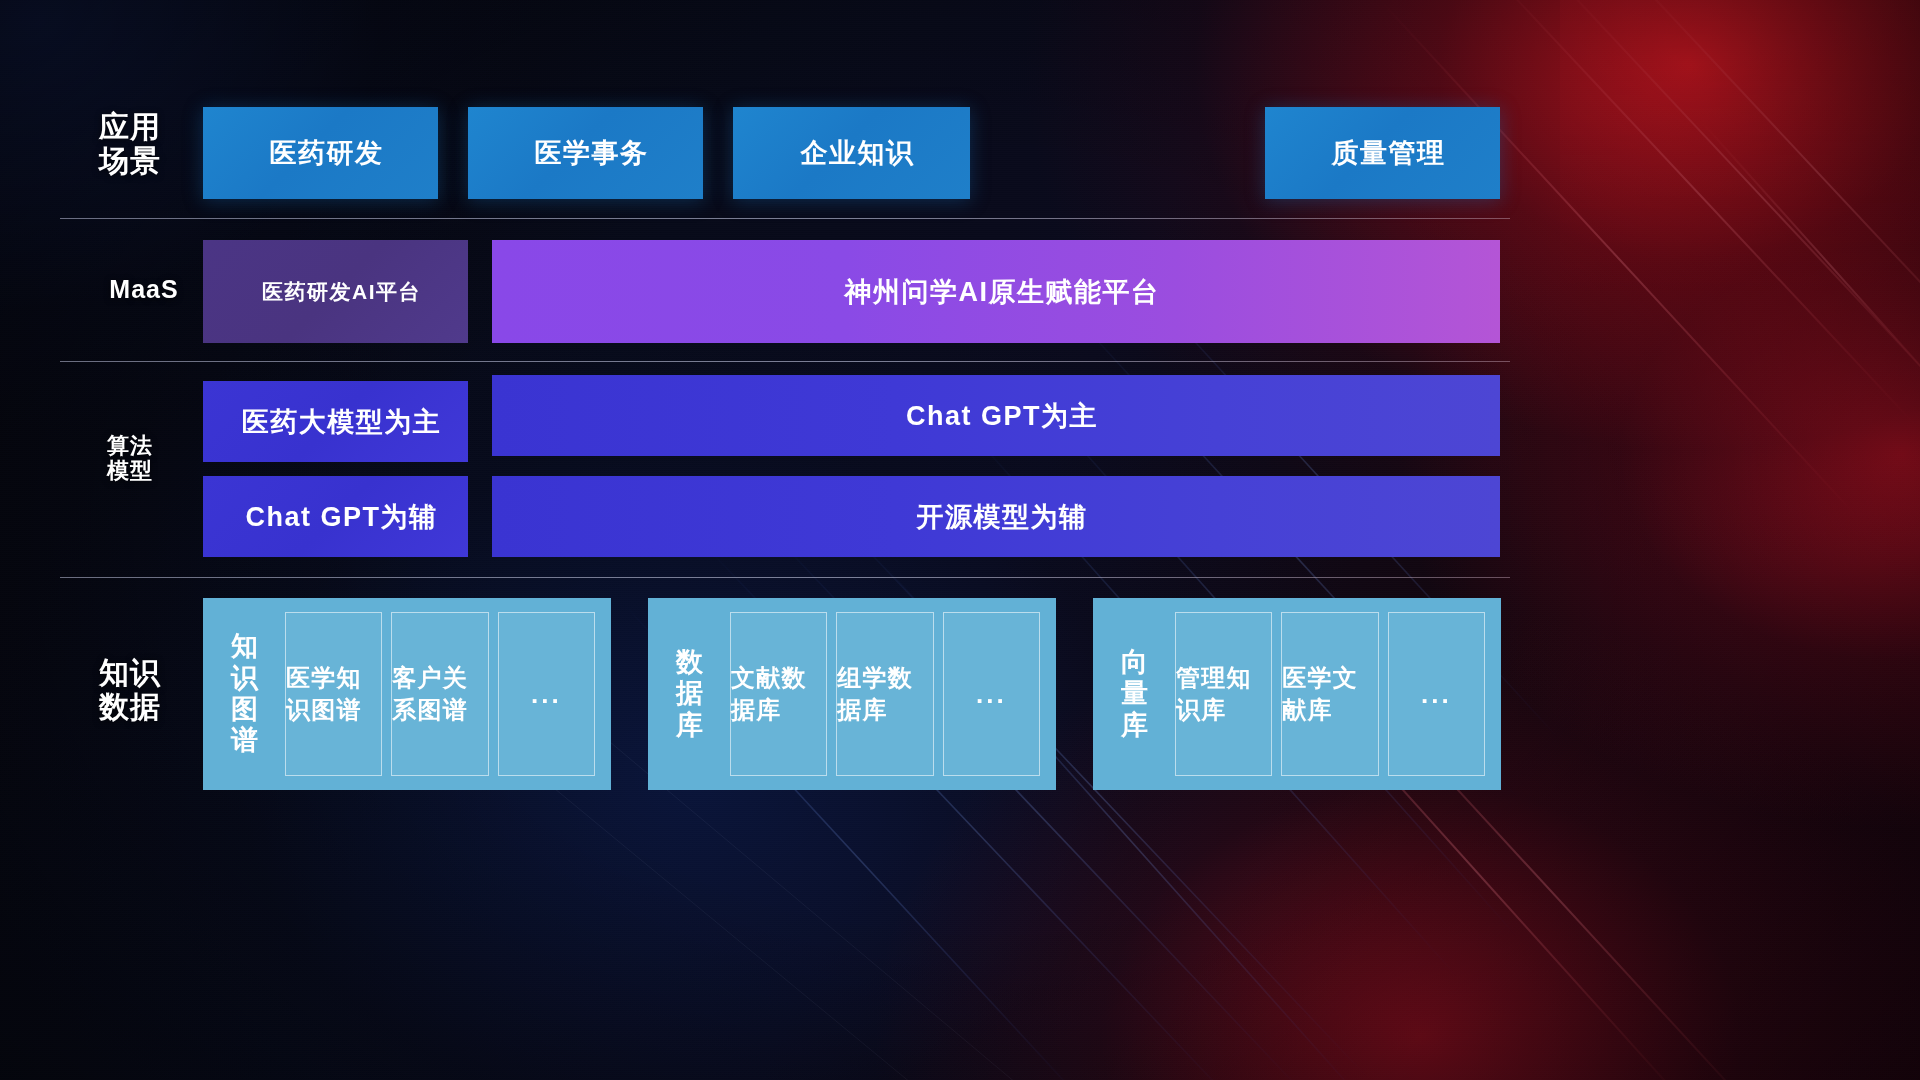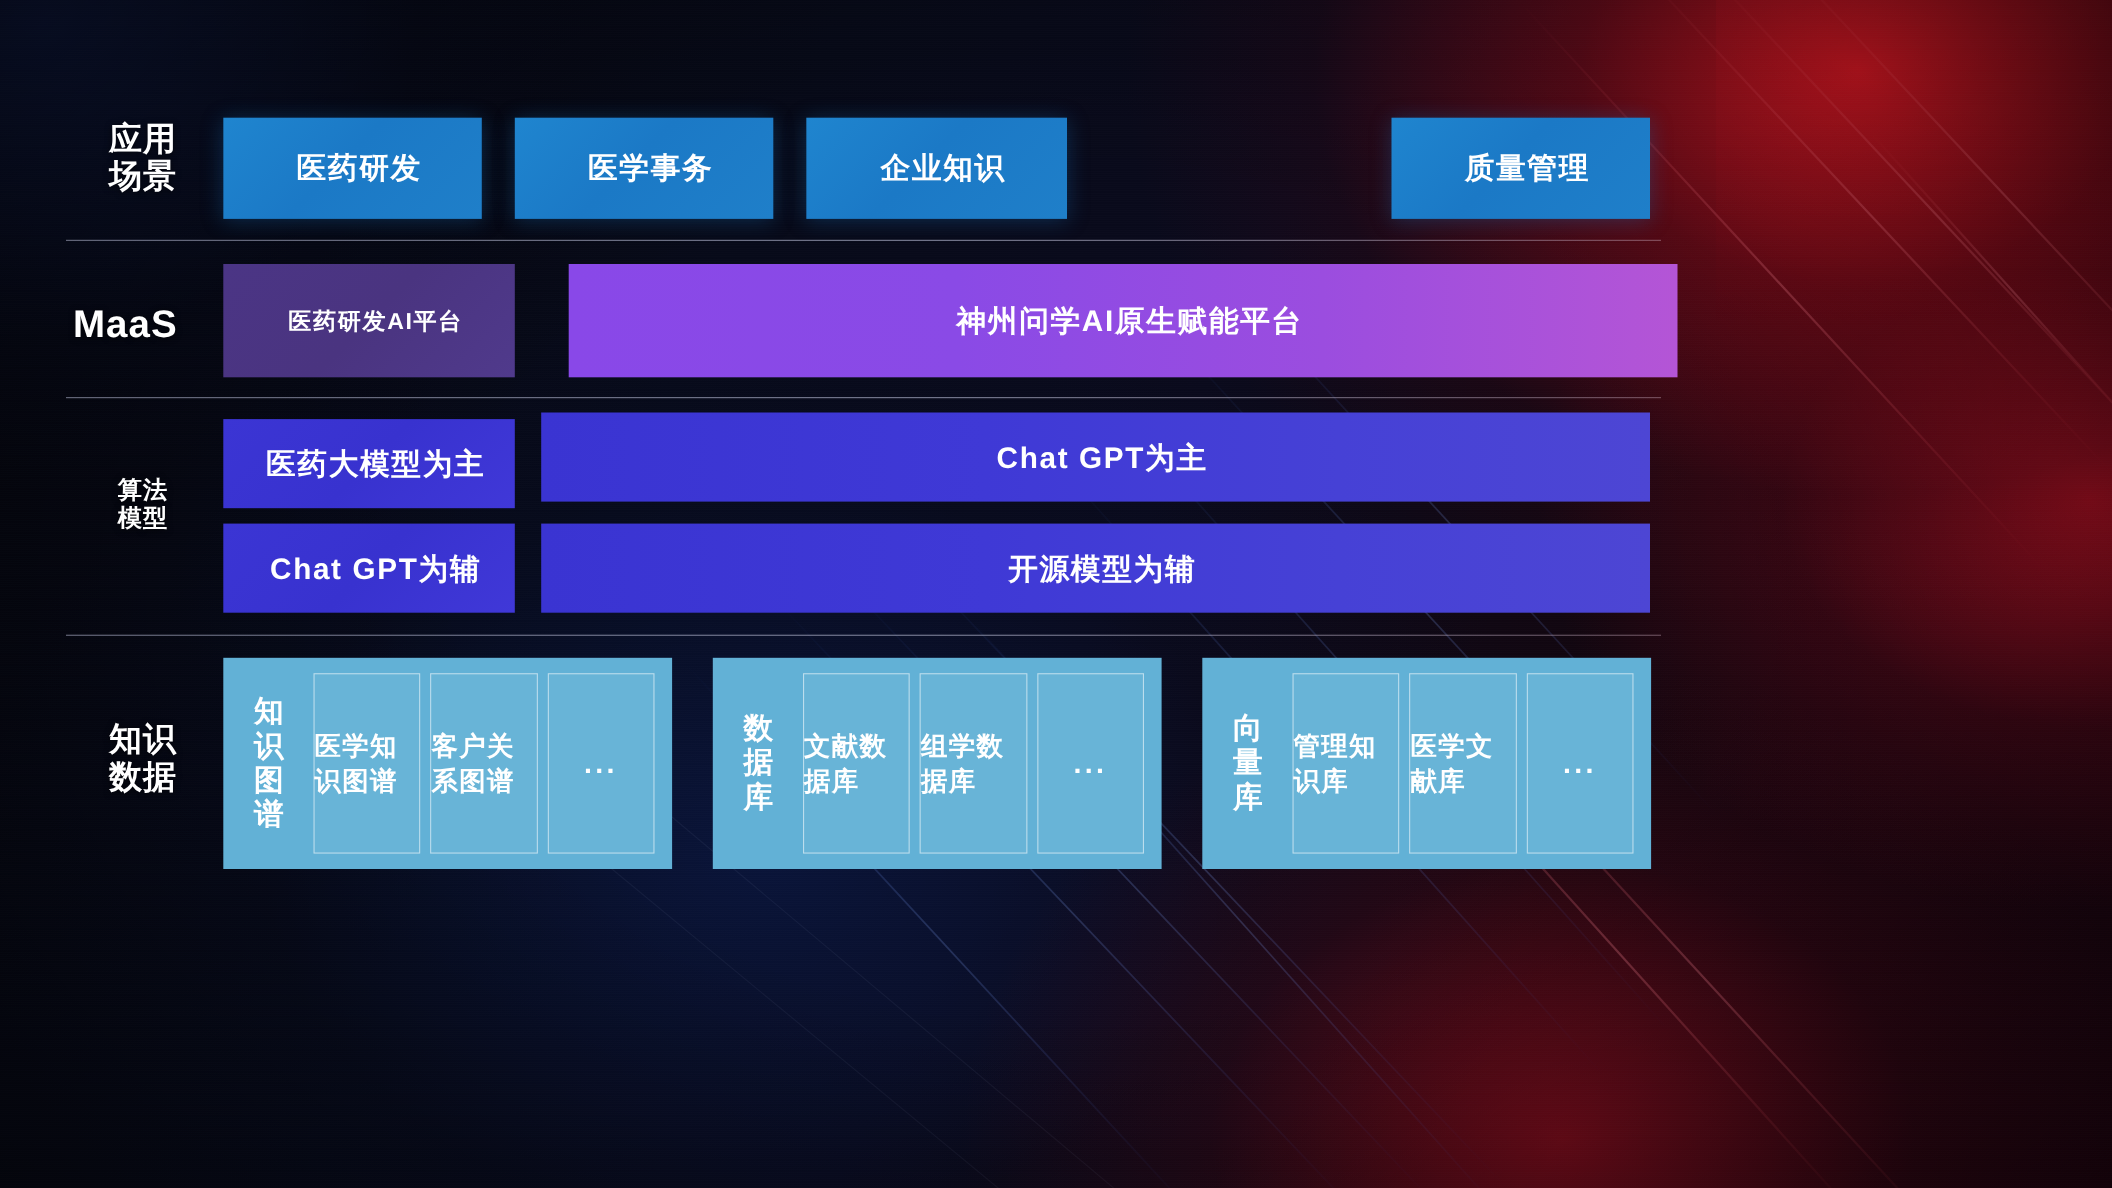--- a/index.html
+++ b/index.html
@@ -69,21 +69,21 @@
     background:linear-gradient(135deg,#1f85cf 0%,#1b79c6 45%,#1f7fc9 100%);
     font-size:27px;letter-spacing:1.5px;
     box-shadow:0 2px 18px rgba(22,110,180,.35);
   }
   .maas-left{
     background:linear-gradient(135deg,#4b3585 0%,#4a3480 50%,#503a8c 100%);
     font-size:21px;letter-spacing:1.5px;
   }
   .maas-right{
     background:linear-gradient(90deg,#8948e8 0%,#8a4ae6 35%,#9b4ddf 68%,#b455d6 100%);
-    font-size:27px;letter-spacing:1.5px;margin-left:25px;
+    font-size:27px;letter-spacing:1.5px;
   }
   .algo-left{
     background:linear-gradient(135deg,#3b35d4 0%,#3832cf 50%,#4038d8 100%);
     font-size:27px;letter-spacing:1.5px;
   }
   .algo-right{
     background:linear-gradient(90deg,#3a34d2 0%,#3f39d6 40%,#4641d6 72%,#4d46d4 100%);
     font-size:27px;letter-spacing:1.5px;
   }
 
@@ -188,21 +188,21 @@
   </div>
   <div class="box scene-box" style="left:733px;top:107px;width:237px;height:92px;">
     <span>企业知识</span>
   </div>
   <div class="box scene-box" style="left:1265px;top:107px;width:235px;height:92px;">
     <span>质量管理</span>
   </div>
 
   <div class="row-divider" style="left:60px;top:218px;width:1450px;"></div>
 
-  <div class="row-label" style="left:54px;top:275px;width:120px;font-size:35px;">MaaS</div>
+  <div class="row-label" style="left:84px;top:275px;width:120px;font-size:25px;">MaaS</div>
 
   <div class="box maas-left" style="left:203px;top:240px;width:265px;height:103px;">
     <span>医药研发AI平台</span>
   </div>
   <div class="box maas-right" style="left:492px;top:240px;width:1008px;height:103px;">
     <span>神州问学AI原生赋能平台</span>
   </div>
 
   <div class="row-divider" style="left:60px;top:361px;width:1450px;"></div>
 

